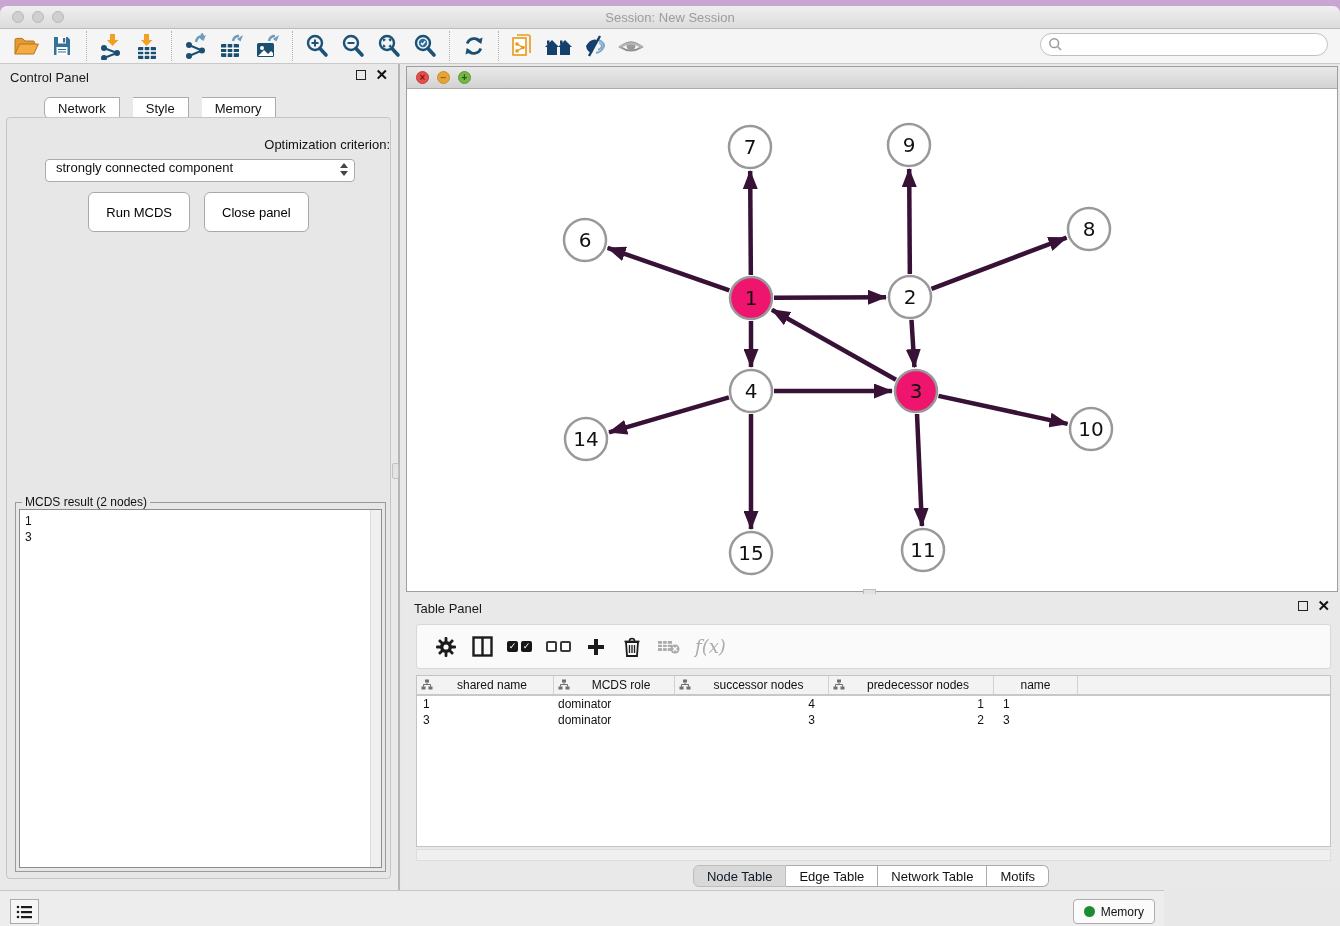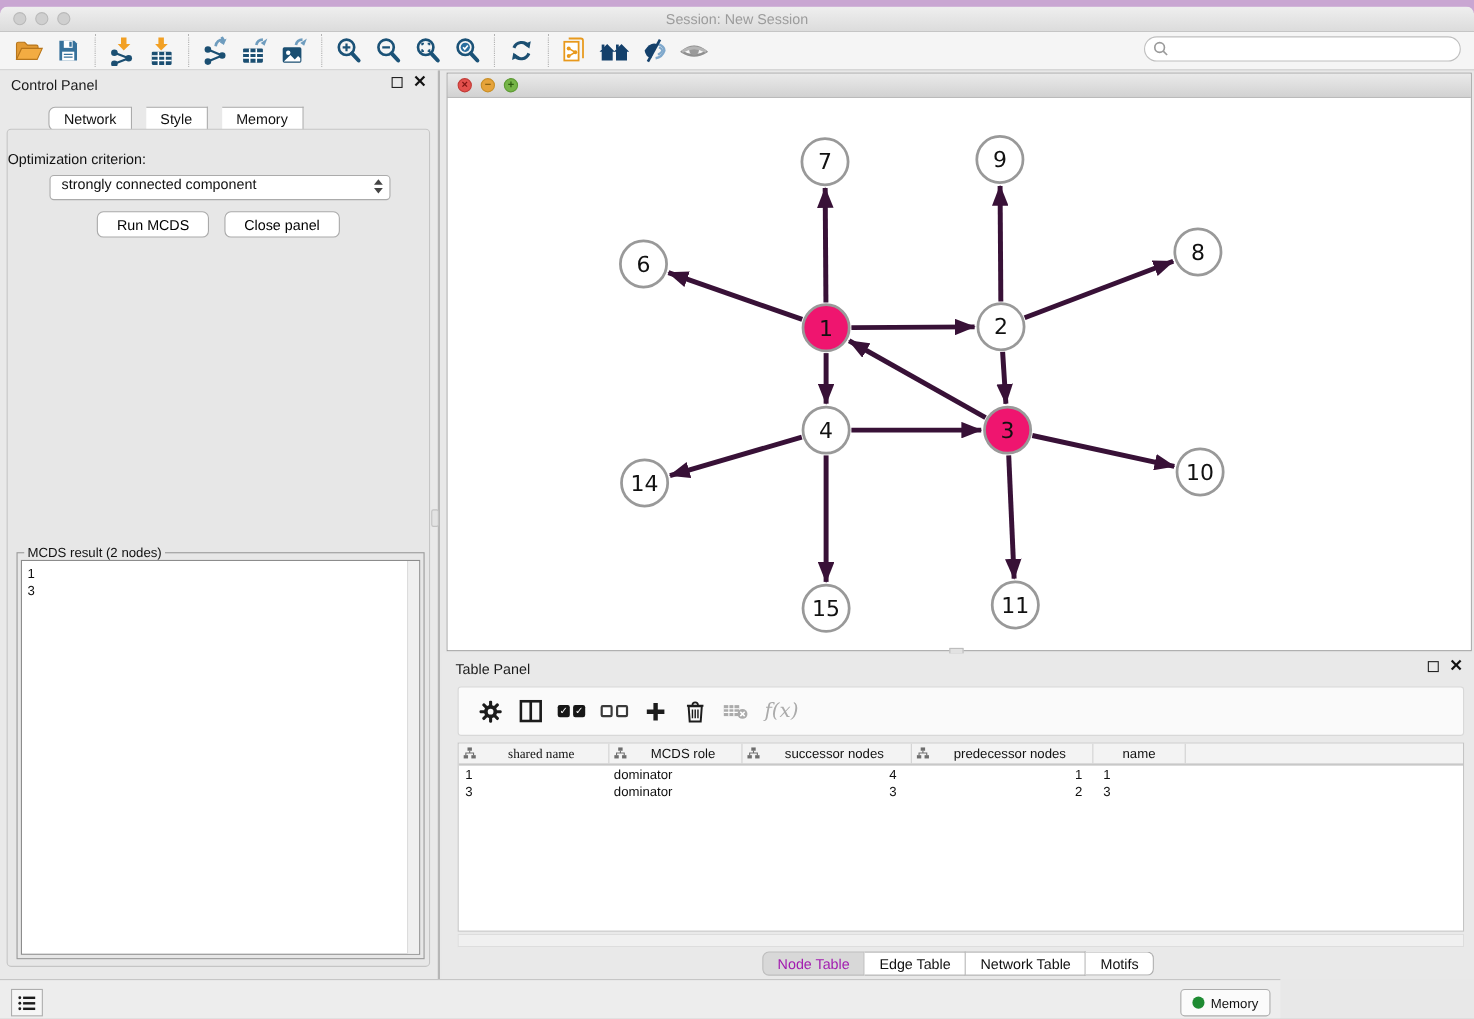--- a/index.html
+++ b/index.html
@@ -34,31 +34,31 @@
   .panel-icons{position:absolute;right:10px;top:5px;display:flex;gap:9px;align-items:center;}
   .float-ico{width:10px;height:10px;border:1.6px solid #222;display:inline-block;}
   .close-ico{font-size:15px;font-weight:bold;color:#111;line-height:12px;}
   .tabs-row{position:absolute;left:0;top:33px;width:100%;display:flex;justify-content:center;gap:13px;}
   .tab{height:22px;padding:3px 13px;font-size:13px;background:#fff;border:1px solid #ABABAB;
     border-left:none;color:#111;}
   .tab:first-child{border-left:1px solid #ABABAB;border-radius:6px 0 0 6px;}
   .tab--active{background:#E2E2E2;color:#B3B3B3;border-radius:0 6px 6px 0;border-color:#BDBDBD;margin-top:41px;}
   .cp-content{position:absolute;left:6px;right:7px;top:53px;bottom:11px;background:#E7E7E7;
     border:1px solid #C5C5C5;border-radius:4px;}
-  .opt-label{position:absolute;left:0;right:0;top:19px;text-align:left;font-size:13px;}
+  .opt-label{position:absolute;left:0;right:0;top:19px;text-align:right;font-size:13px;}
   .dropdown{position:absolute;left:38px;top:41px;width:310px;height:23px;background:#fff;
     border:1px solid #ABABAB;border-radius:4px;display:flex;align-items:flex-start;
     padding-left:10px;font-size:13px;}
   .spinner{position:absolute;right:6px;top:3px;display:flex;flex-direction:column;gap:3px;align-items:center;}
   .tri-up{width:0;height:0;border-left:4px solid transparent;border-right:4px solid transparent;
     border-bottom:5px solid #444;}
   .tri-down{width:0;height:0;border-left:4px solid transparent;border-right:4px solid transparent;
     border-top:5px solid #444;}
   .btn-row{position:absolute;left:0;right:0;top:74px;display:flex;justify-content:center;gap:14px;}
-  .push-btn{height:24px;padding:3px 17px;background:#fff;border:1px solid #A9A9A9;border-radius:6px;
+  .push-btn{height:40px;padding:3px 17px;background:#fff;border:1px solid #A9A9A9;border-radius:6px;
     font-size:13px;font-family:"Liberation Sans",sans-serif;}
   .result-group{position:absolute;left:8px;width:371px;top:377px;bottom:6px;
     border:1px solid #9A9A9A;margin-top:7px;}
   .result-legend{position:absolute;left:6px;top:-8px;background:#E7E7E7;padding:0 3px;font-size:12px;}
   .result-box{position:absolute;left:3px;right:3px;top:6px;bottom:3px;background:#fff;
     border:1px solid #8C8C8C;font-size:12px;white-space:pre;padding:3px 5px;line-height:16px;}
   .result-scroll{position:absolute;right:4px;top:7px;bottom:4px;width:11px;background:#F0F0F0;
     border-left:1px solid #DCDCDC;}
   .splitter-handle-v{position:absolute;right:-1px;top:399px;width:7px;height:16px;background:#E3E3E3;
     border:1px solid #C2C2C2;border-radius:2px;}
@@ -95,21 +95,21 @@
   .th{display:flex;align-items:center;border-right:1px solid #D2D2D2;font-size:12px;
     padding:0 4px;position:relative;}
   .th .th-label{flex:1;text-align:center;}
   .tr{display:flex;height:16px;}
   .td{font-size:12px;line-height:16px;padding:0 8px;white-space:nowrap;overflow:hidden;}
   .tp-scrollstrip{position:absolute;left:14px;top:255px;width:915px;height:12px;background:#F0F0F0;
     border:1px solid #DDDDDD;}
   .tp-tabs{position:absolute;left:0;right:0;top:271px;display:flex;justify-content:center;}
   .tp-tab{height:22px;padding:3px 13px;font-size:13px;background:#fff;border:1px solid #ABABAB;
     border-left:none;color:#111;}
-  .tp-tab--active{background:#D8D8D8;color:#a21caf;border-left:1px solid #ABABAB;
+  .tp-tab--active{background:#D8D8D8;color:#0f172a;border-left:1px solid #ABABAB;
     border-radius:6px 0 0 6px;border-color:#BDBDBD;}
   .tp-tab:last-child{border-radius:0 6px 6px 0;}
   
   .statusbar{position:absolute;left:0;top:890px;width:1164px;height:36px;background:#EDEDED;
     border-top:1px solid #C6C6C6;}
   .list-btn{position:absolute;left:10px;top:8px;width:29px;height:25px;background:#F6F6F6;
     border:1px solid #ADADAD;display:flex;align-items:center;justify-content:center;}
   .memory-btn{position:absolute;right:9px;top:8px;height:25px;background:#FBFBFB;
     border:1px solid #ADADAD;border-radius:4px;display:flex;align-items:center;gap:6px;
     padding:0 10px;font-size:12px;}
@@ -447,21 +447,21 @@
             <path d="M1 6.3 h14 M1 9.6 h14 M5.6 3 v10 M10.2 3 v10" stroke="#fff" stroke-width="1"></path>
             <circle cx="18" cy="11" r="4.5" fill="#ABABAB"></circle>
             <path d="M16 9 l4 4 M20 9 l-4 4" stroke="#fff" stroke-width="1.4"></path>
           </svg>
       </span>
       <span class="tp-ico fx-label">f(x)</span>
     </div>
 
     <div class="data-table">
       <div class="thead" id="table-head">
-          <div class="th" style="width: 137px; font-family: Liberation Serif, serif;">
+          <div class="th" style="width: 137px;">
             <svg width="12" height="12" viewBox="0 0 12 12" style="flex:0 0 auto;margin-right:2px">
               <g fill="#6E6E6E">
                 <rect x="4" y="0.5" width="4" height="3"></rect>
                 <rect x="0.5" y="7.5" width="4" height="3"></rect>
                 <rect x="7.5" y="7.5" width="4" height="3"></rect>
               </g>
               <path d="M6 3.5 V5.5 M2.5 7.5 V5.5 H9.5 V7.5" stroke="#6E6E6E" fill="none" stroke-width="1"></path>
             </svg>
             <span class="th-label">shared name</span>
           </div>

